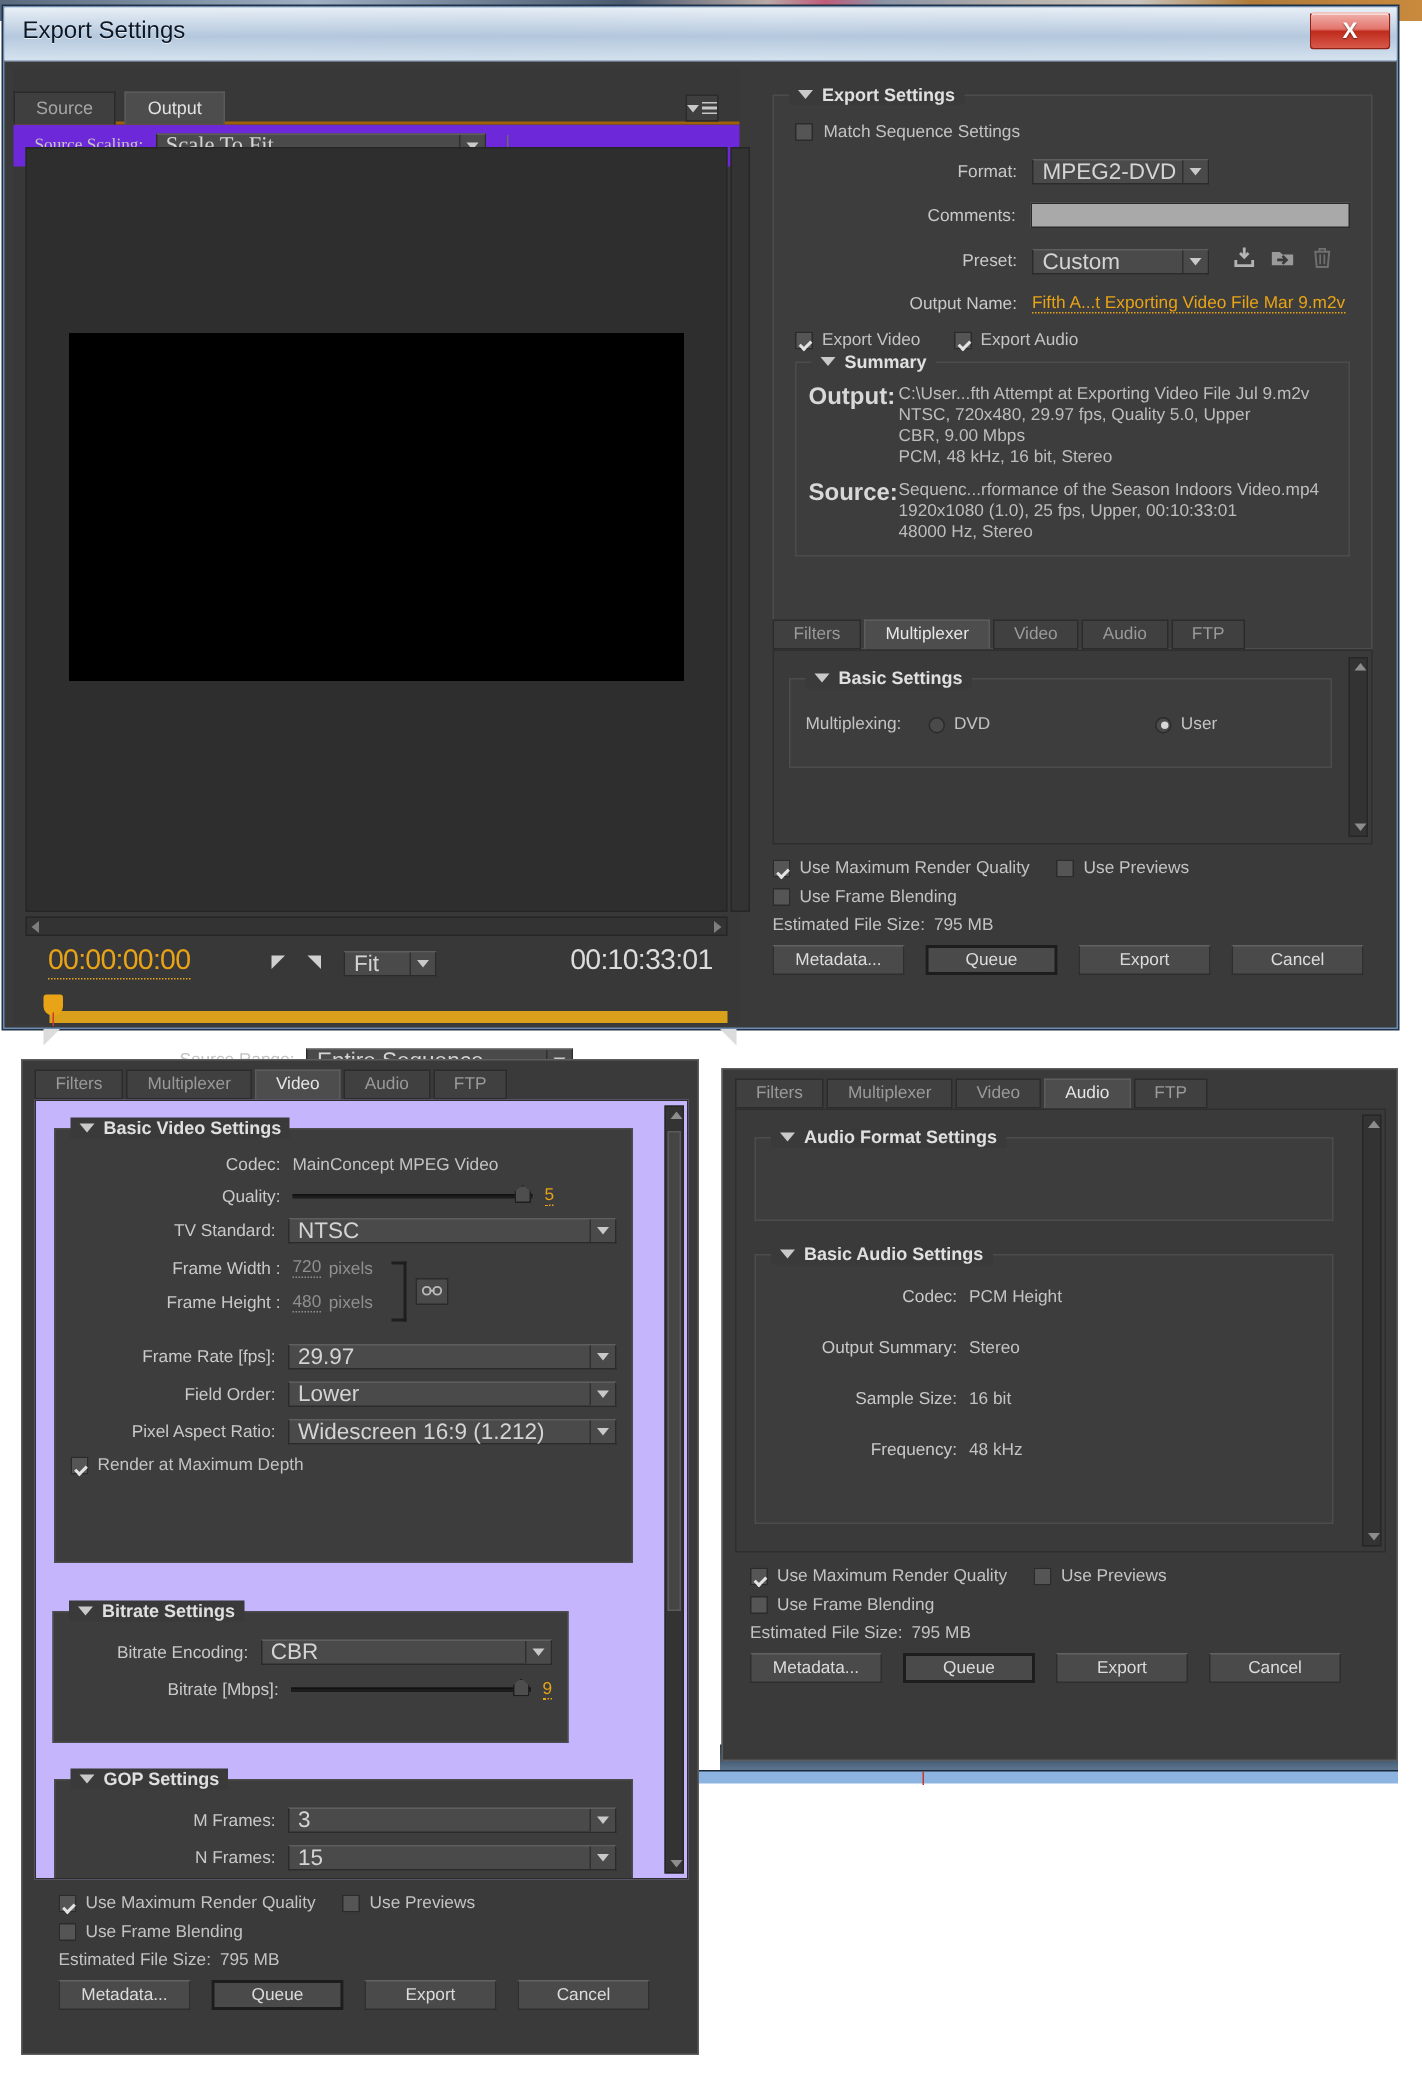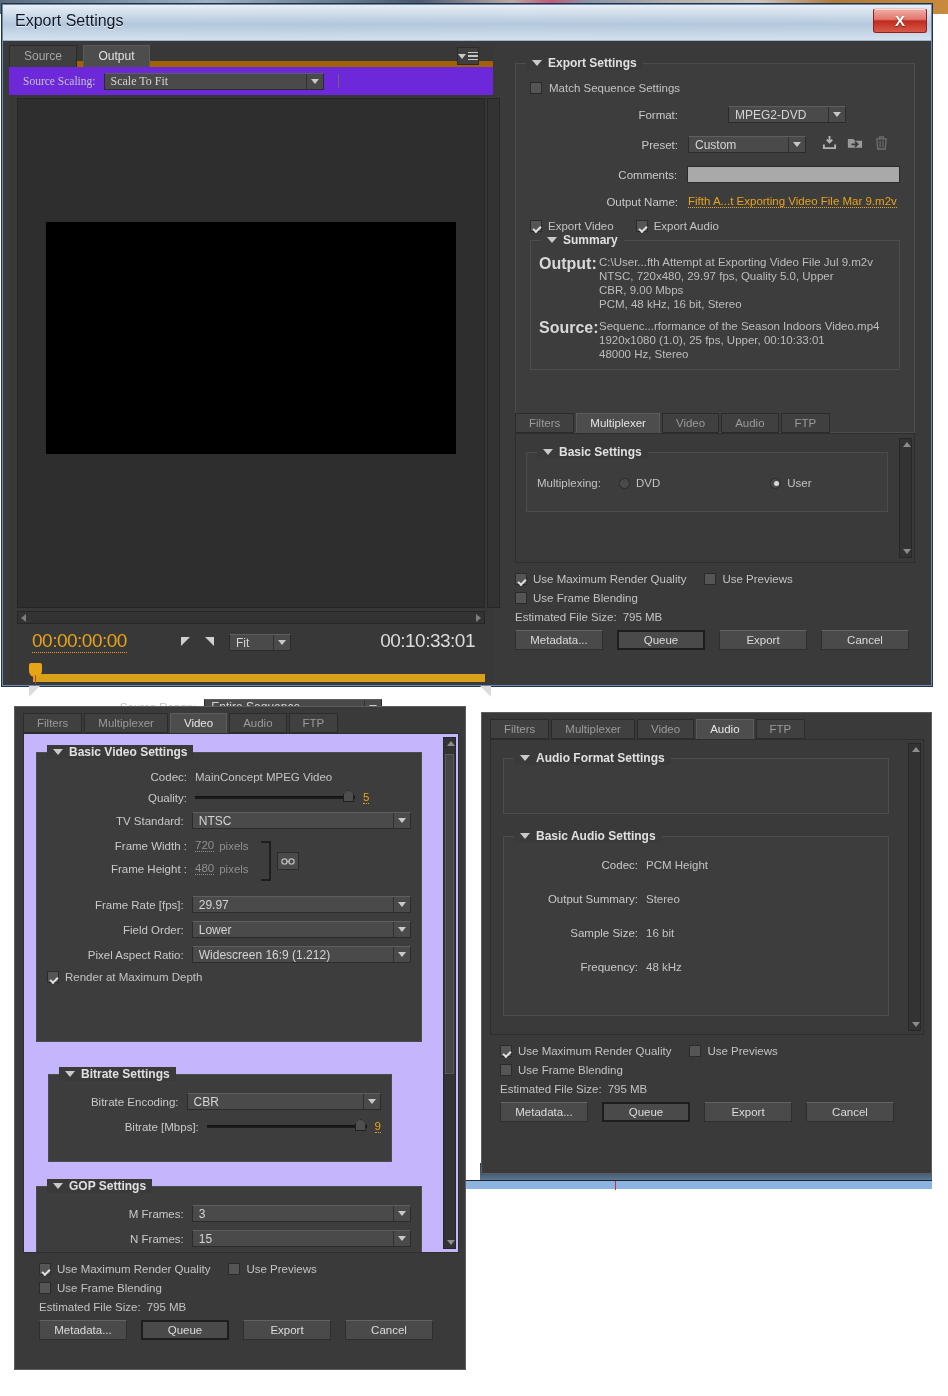--- a/index.html
+++ b/index.html
@@ -69,21 +69,22 @@
     box-shadow:inset 0 1px 0 rgba(255,255,255,.55);
   }
 
   
   .left-panel {
     position:absolute; left:6px; top:40px; width:484px; height:638px;
     background:#383838;
   }
   .tabstrip {
     height:22px; position:relative; background:#383838;
-    border-bottom:6px solid #a16207;
+    border-bottom:2px solid #a16207;
+    margin-top:16px;
   }
   .tab {
     display:inline-block; height:22px; line-height:21px;
     padding:0 14px; font-size:12px; color:#a5a5a5;
     background:#3f3f3f; border:1px solid #2a2a2a; border-bottom:none;
     margin-right:2px; vertical-align:top;
   }
   .tab.active { background:#4d4d4d; color:#e2e2e2; border-color:#5a5a5a; }
   .panel-menu-btn {
     position:absolute; right:14px; top:2px; width:22px; height:18px;
@@ -97,21 +98,21 @@
 
   .srcscale-row {
     height:28px; display:flex; align-items:center; padding-left:14px; background:#6d28d9;font-family:Liberation Serif, serif;
   }
   .lbl { font-size:11.5px; color:#c3c3c3; }
 
   .select {
     position:relative; height:17px; background:#4a4a4a;
     border:1px solid #2b2b2b; border-top-color:#5e5e5e;
     display:flex; align-items:center;
-    font-size:12px; color:#d4d4d4; padding-left:6px;
+    font-size:15px; color:#d4d4d4; padding-left:6px;
   }
   .select .arrowbox {
     position:absolute; right:0; top:0; bottom:0; width:17px;
     border-left:1px solid #303030;
     display:flex; align-items:center; justify-content:center;
     background:#4a4a4a;
   }
   .caret-dn { width:0;height:0;border-left:4px solid transparent;border-right:4px solid transparent;border-top:5px solid #c9c9c9; }
 
   .preview-area {
@@ -316,28 +317,33 @@
           <span class="tw"></span>
           <span>Export Settings</span>
         </div>
 
         <div style="padding:18px 14px 0 14px;">
           <div class="frow">
             <span class="chk"></span>
             <span class="lbl" style="margin-left:7px;">Match Sequence Settings</span>
           </div>
 
-          <div class="frow" style="margin-top:12px;gap:40px;">
+          <div class="frow" style="margin-top:12px;">
             <span class="flabel" style="width:148px;">Format:</span>
             <div class="select" style="width:118px;margin-left:10px;">
               <span>MPEG2-DVD</span>
               <span class="arrowbox">
                   <i class="caret-dn"></i>
                 </span>
             </div>
+          </div>
+
+          <div class="frow" style="margin-top:12px;">
+            <span class="flabel" style="width:148px;">Comments:</span>
+            <input class="" style="width: 214px; height: 17px; margin-left: 10px; background: rgb(169, 169, 169); border: 1px solid rgb(43, 43, 43); font-size: 11px; color: rgb(17, 17, 17); padding: 0px 4px; font-family: &quot;Liberation Sans&quot;, sans-serif;" value="">
           </div>
 
           <div class="frow" style="margin-top:12px;">
             <span class="flabel" style="width:148px;">Preset:</span>
             <div class="select" style="width:118px;margin-left:10px;">
               <span>Custom</span>
               <span class="arrowbox">
                   <i class="caret-dn"></i>
                 </span>
             </div>
@@ -355,25 +361,20 @@
             </span>
             <span style="margin-left:12px;">
               <svg width="13" height="15" viewBox="0 0 14 16">
                   <path d="M2 4h10l-1 11H3zM5 2h4v2H5z" fill="none" stroke="#6f6f6f" stroke-width="1.4"></path>
                   <path d="M5.5 6v7M8.5 6v7" stroke="#6f6f6f" stroke-width="1.2"></path>
                 </svg>
             </span>
           </div>
 
           <div class="frow" style="margin-top:12px;">
-            <span class="flabel" style="width:148px;">Comments:</span>
-            <input class="" style="width: 214px; height: 17px; margin-left: 10px; background: rgb(169, 169, 169); border: 1px solid rgb(43, 43, 43); font-size: 11px; color: rgb(17, 17, 17); padding: 0px 4px; font-family: &quot;Liberation Sans&quot;, sans-serif;" value="">
-          </div>
-
-          <div class="frow" style="margin-top:12px;">
             <span class="flabel" style="width:148px;">Output Name:</span>
             <span style="margin-left:10px;font-size:11.5px;color:#e8a317;border-bottom:1px dotted #e8a317;">Fifth A...t Exporting Video File Mar 9.m2v</span>
           </div>
 
           <div class="frow" style="margin-top:12px;">
             <span class="chk on"></span>
             <span class="lbl" style="margin-left:6px;">Export Video</span>
             <span class="chk on" style="margin-left:22px;"></span>
             <span class="lbl" style="margin-left:6px;">Export Audio</span>
           </div>
@@ -554,21 +555,21 @@
             </div>
           </div>
 
           <div class="frow" style="margin-top:8px;padding-left:10px;">
             <span class="chk on"></span>
             <span class="lbl" style="margin-left:6px;">Render at Maximum Depth</span>
           </div>
         </div>
       </div>
 
-      <div class="group" style="position:absolute;left:24px;top:340px;width:344px;height:88px;">
+      <div class="group" style="position:absolute;left:11px;top:340px;width:344px;height:88px;">
         <div class="group-title">
           <span class="tw"></span>
           <span>Bitrate Settings</span>
         </div>
         <div style="padding:18px 10px 0 0;">
           <div class="frow">
             <span class="flabel" style="width:150px;">Bitrate Encoding:</span>
             <div class="select" style="width:224px;margin-left:8px;">
               <span>CBR</span>
               <span class="arrowbox">

